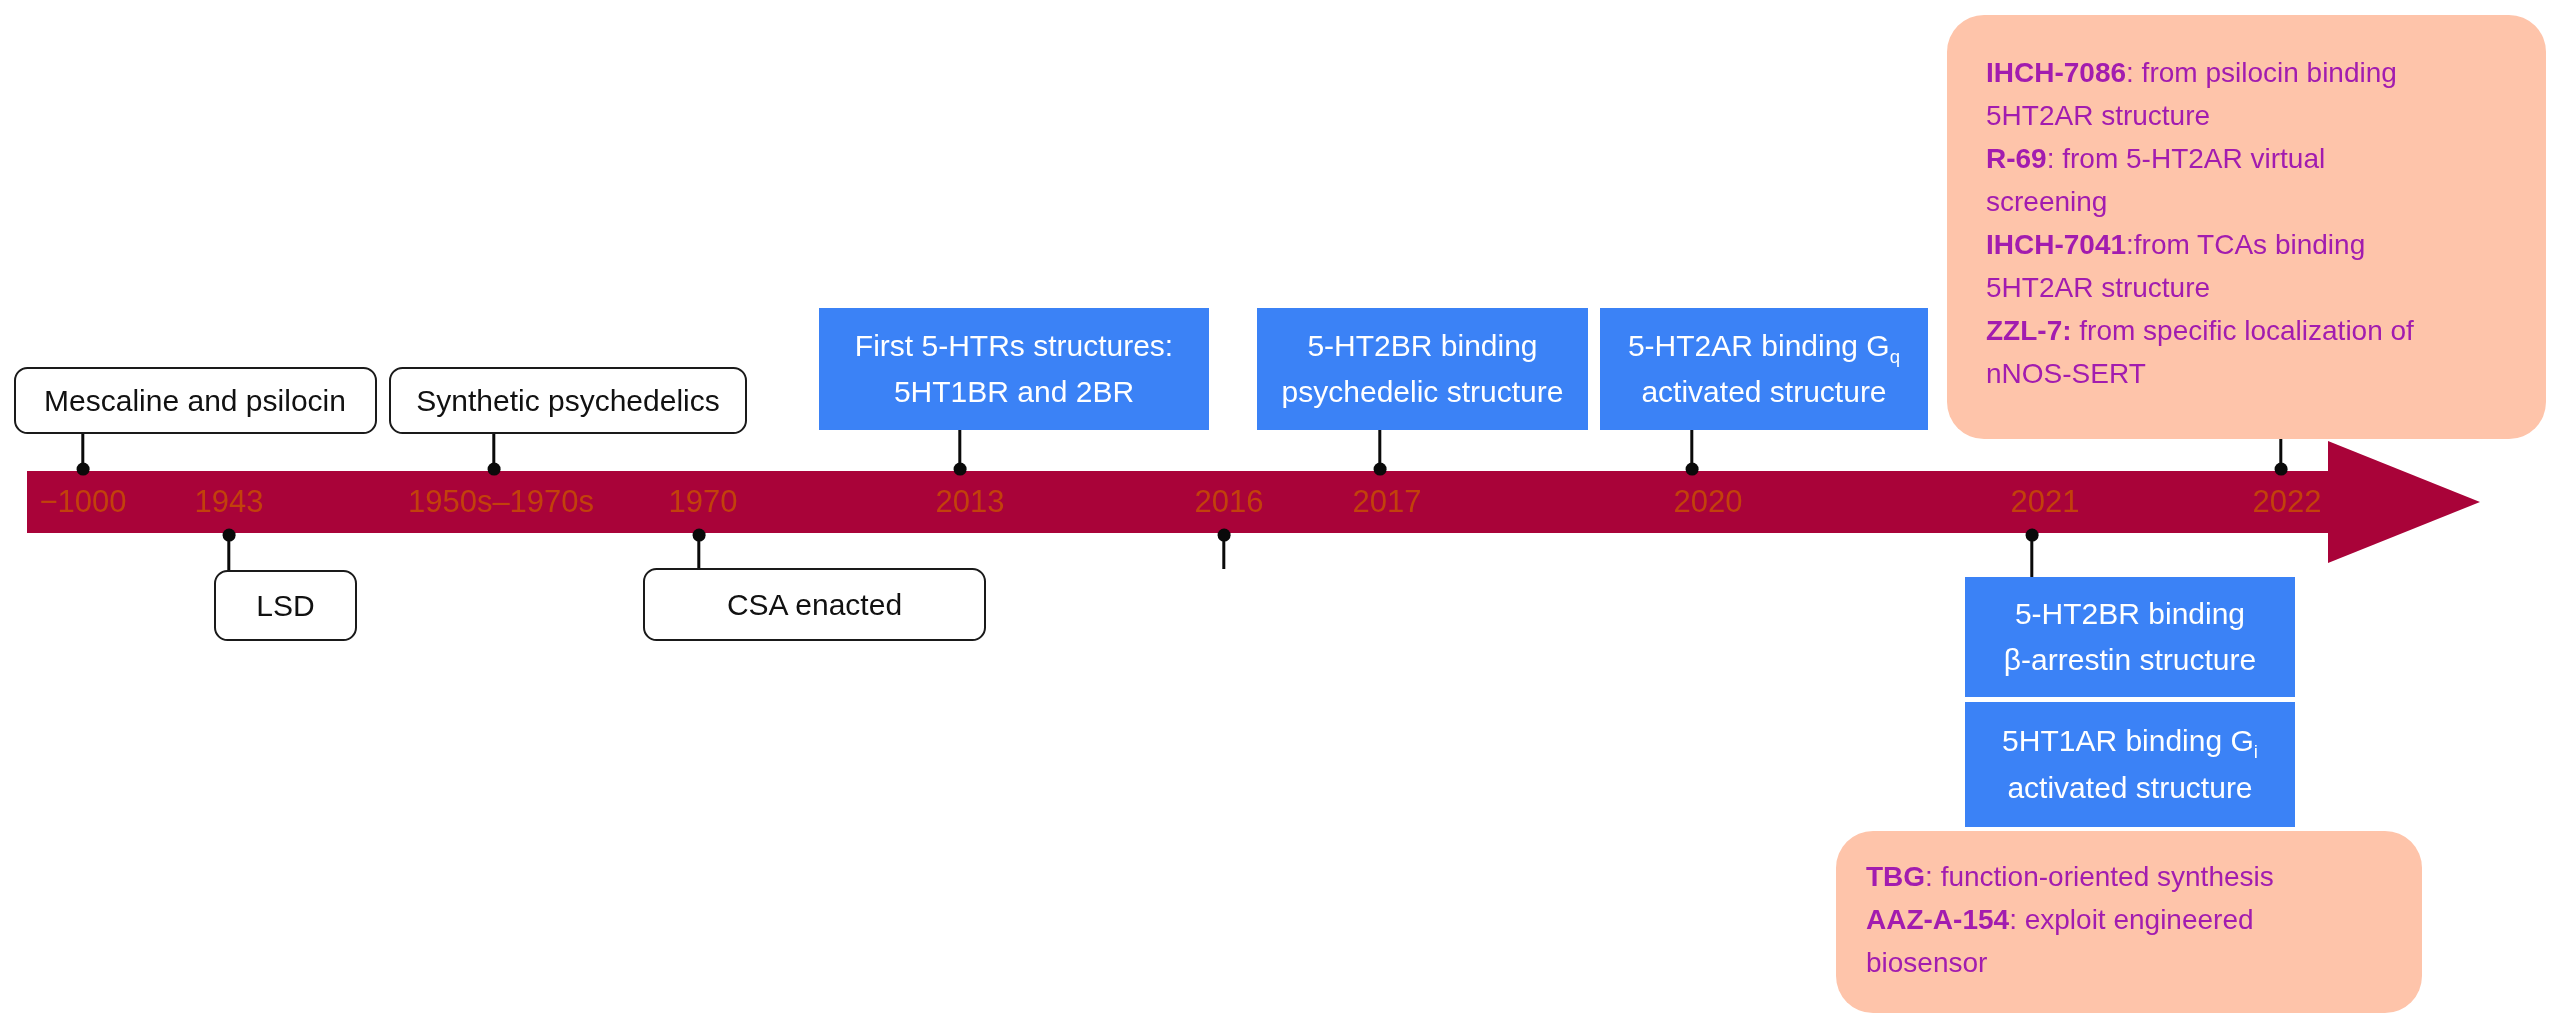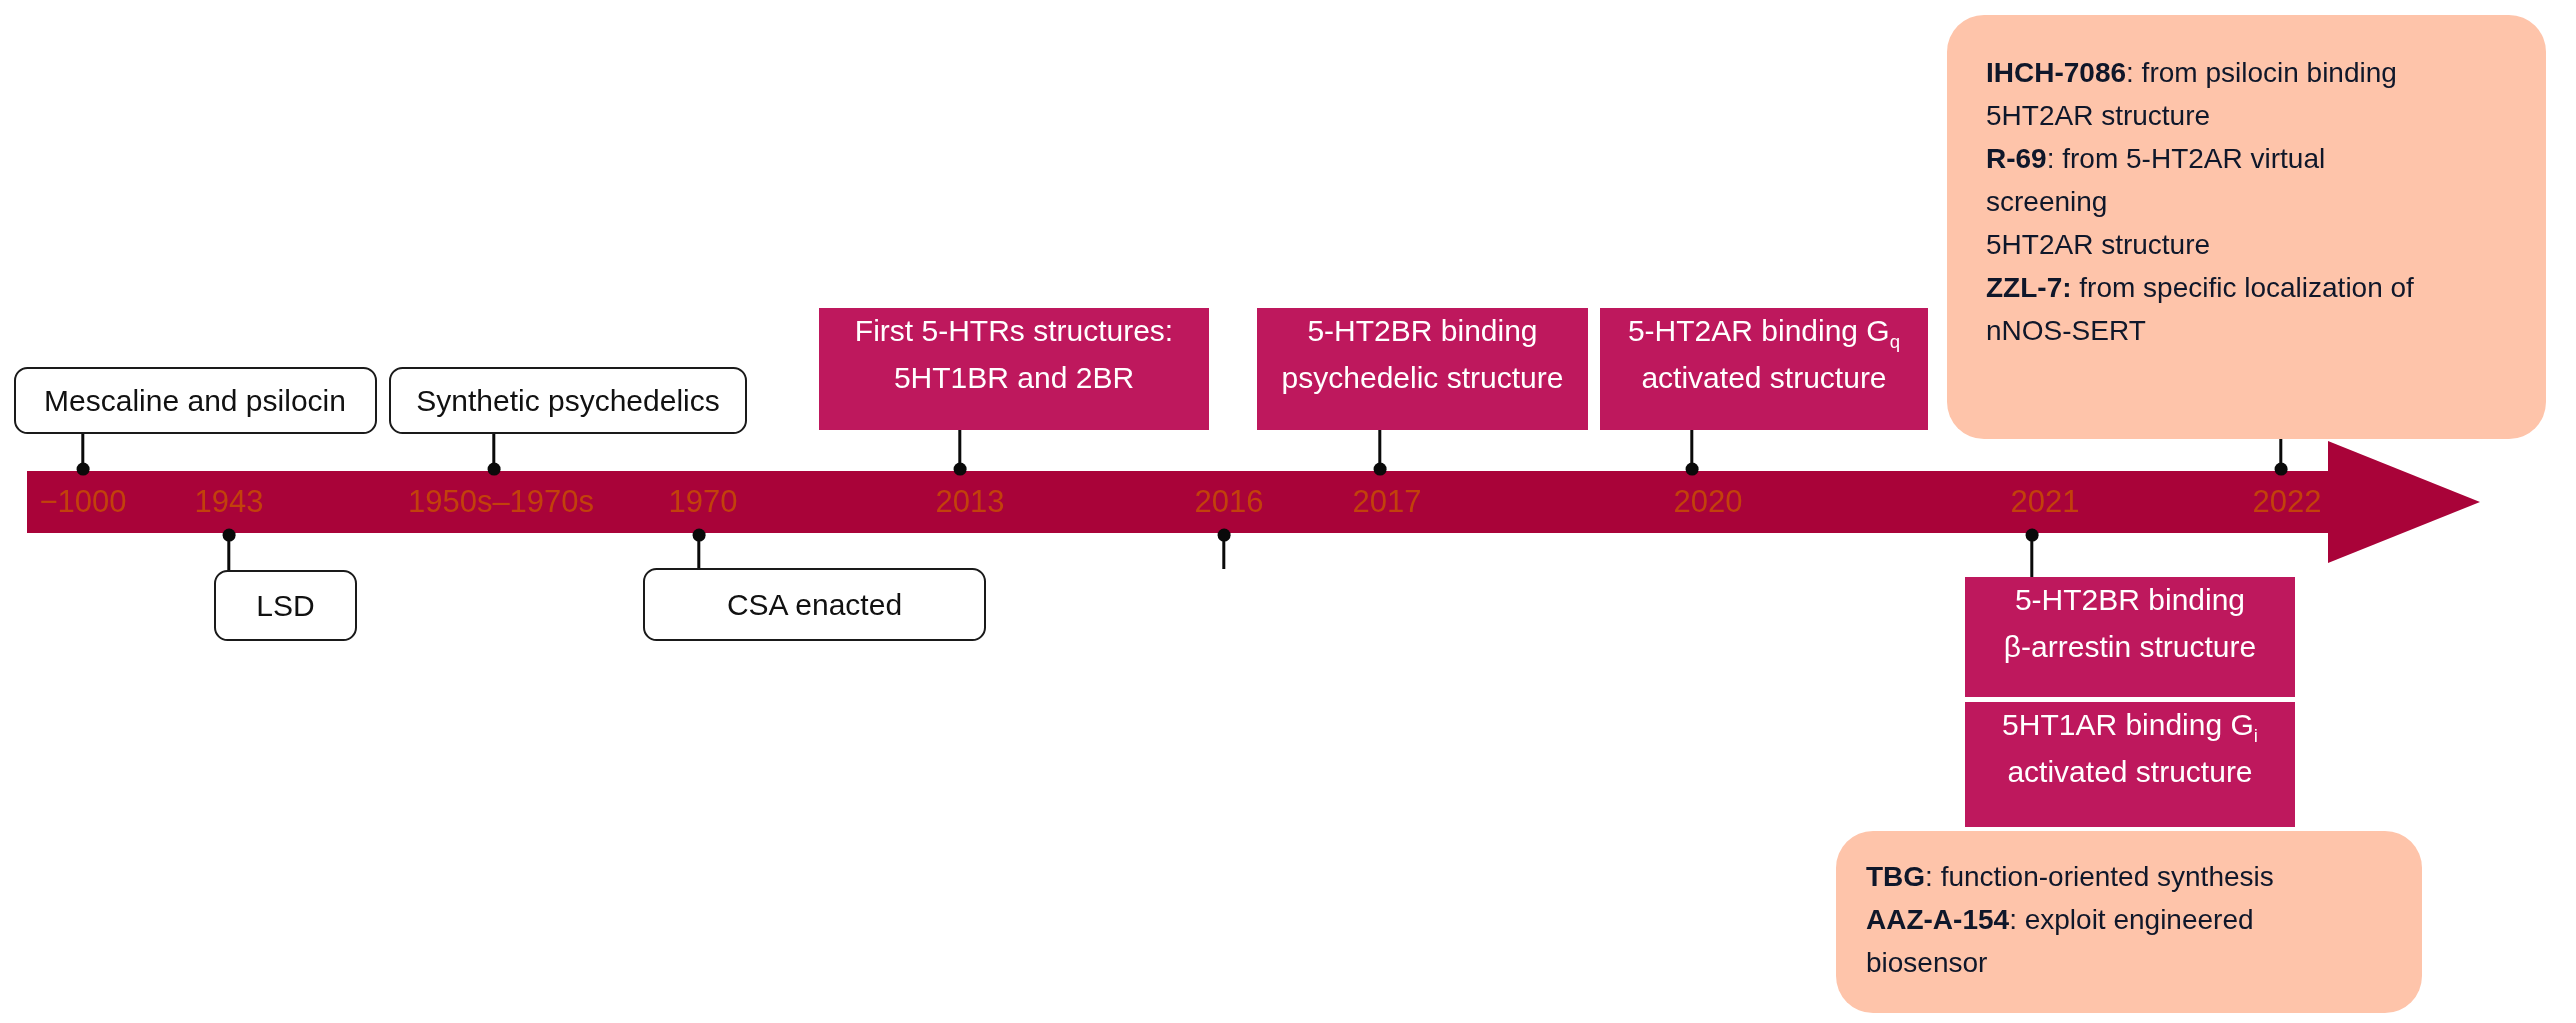--- a/index.html
+++ b/index.html
@@ -13,23 +13,23 @@
     border-top:61px solid transparent;border-bottom:61px solid transparent;border-left:152px solid #A90339;}
   .year{position:absolute;top:471px;height:62px;line-height:62px;color:#c2410c;
     font-size:31px;transform:translateX(-50%);white-space:nowrap;}
   
   .connector{position:absolute;width:3.4px;background:#0a0a0a;transform:translateX(-50%);}
   .dot{position:absolute;width:12.8px;height:12.8px;border-radius:50%;background:#0a0a0a;transform:translate(-50%,-50%);}
   
   .wbox{position:absolute;background:#ffffff;border:2.7px solid #1a1a1a;border-radius:13.5px;
     display:flex;align-items:center;justify-content:center;text-align:center;
     font-size:30px;color:#111;box-sizing:border-box;}
-  .bbox{position:absolute;background:#be185d;color:#ffffff;display:flex;flex-direction:column;
-    align-items:center;text-align:center;font-size:30px;line-height:1.55;box-sizing:border-box;}
-  .pbox{position:absolute;background:#FEC4AA;border-radius:37px;color:#0f172a;
+  .bbox{position:absolute;background:#3b82f6;color:#ffffff;display:flex;flex-direction:column;
+    align-items:center;justify-content:center;text-align:center;font-size:30px;line-height:1.55;box-sizing:border-box;}
+  .pbox{position:absolute;background:#FEC4AA;border-radius:37px;color:#a21caf;
     font-size:28px;line-height:43px;box-sizing:border-box;}
   .pbox-top{padding:36px 39px;}
   .pbox-bottom{padding:24px 30px;}
   .pline{white-space:nowrap;}
   .b{font-weight:bold;}
   sub.gsub{font-size:0.62em;line-height:0;}
   .trial-text{padding:0 30px;font-size:29px;line-height:1.5;}
 </style>
 </head>
 <body>
@@ -104,20 +104,21 @@
   <div class="bbox" style="left:1965px;top:702px;width:330px;height:125px">
     <div><span>5HT1AR binding G</span><sub class="gsub">i</sub></div>
     <div>activated structure</div>
   </div>
 
   <div class="pbox pbox-top" style="left:1947px;top:15px;width:599px;height:424px">
     <div class="pline"><span class="b">IHCH-7086</span><span>: from psilocin binding</span></div>
     <div class="pline"><span class="b"></span><span>5HT2AR structure</span></div>
     <div class="pline"><span class="b">R-69</span><span>: from 5-HT2AR virtual</span></div>
     <div class="pline"><span class="b"></span><span>screening</span></div>
+    <div class="pline"><span class="b">IHCH-7041</span><span>:from TCAs binding</span></div>
     <div class="pline"><span class="b"></span><span>5HT2AR structure</span></div>
     <div class="pline"><span class="b">ZZL-7:</span><span> from specific localization of</span></div>
     <div class="pline"><span class="b"></span><span>nNOS-SERT</span></div>
   </div>
 
   <div class="pbox pbox-bottom" style="left:1836px;top:831px;width:586px;height:182px">
     <div class="pline"><span class="b">TBG</span><span>: function-oriented synthesis</span></div>
     <div class="pline"><span class="b">AAZ-A-154</span><span>: exploit engineered</span></div>
     <div class="pline"><span class="b"></span><span>biosensor</span></div>
   </div>

